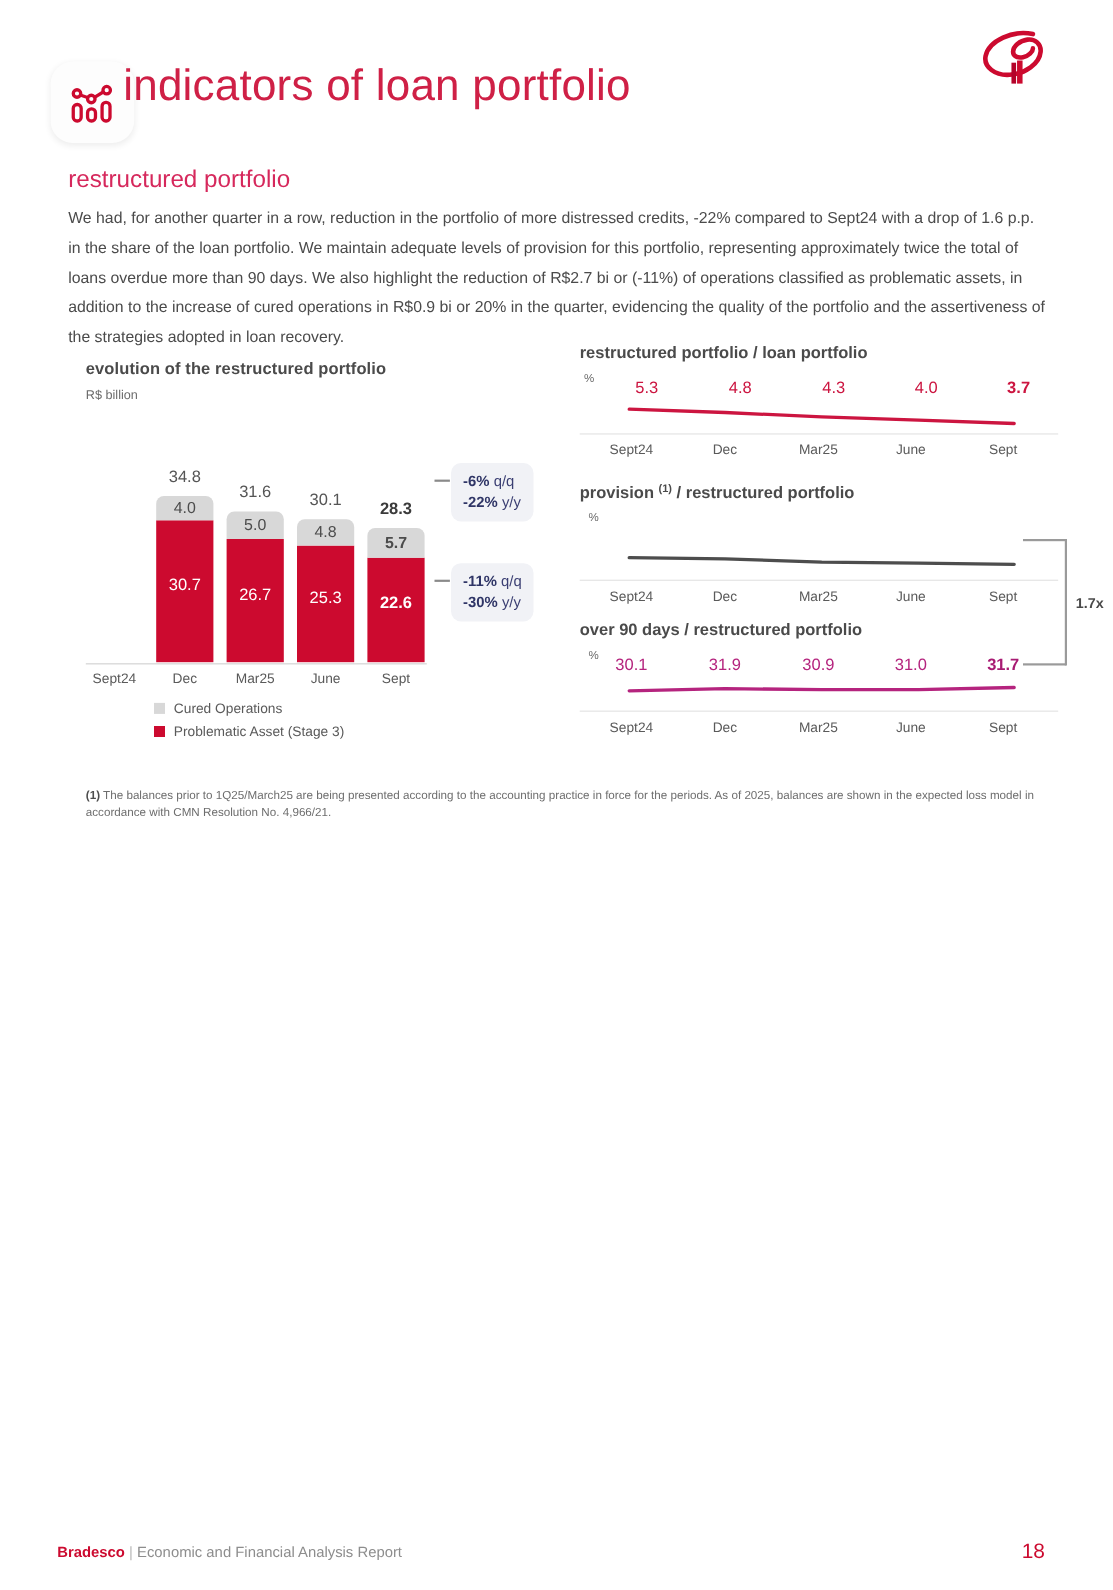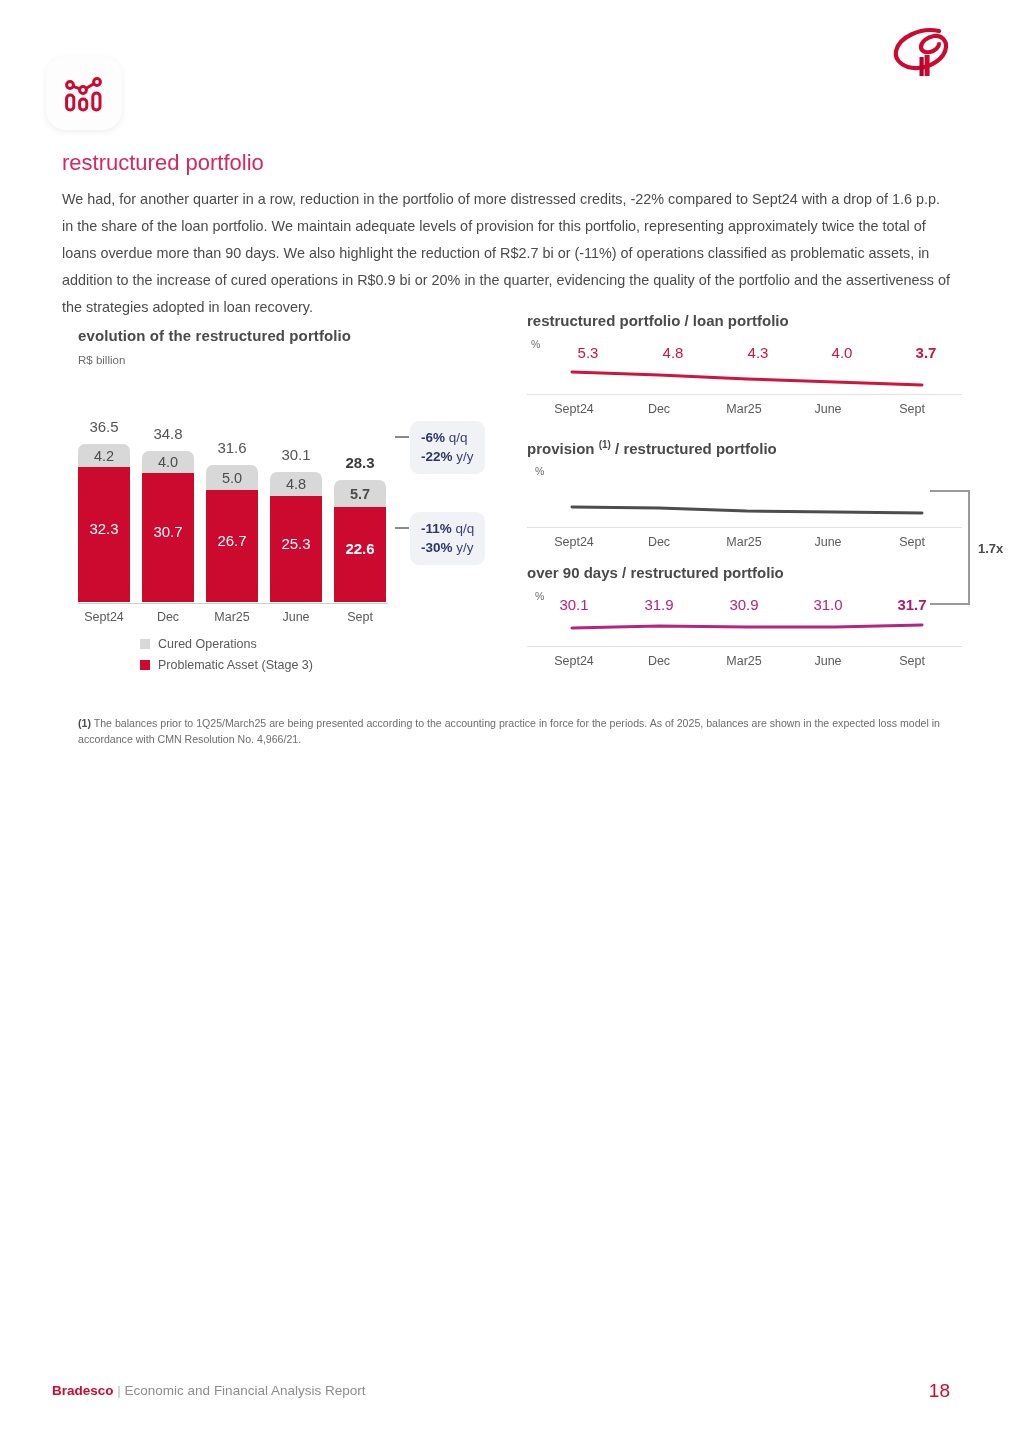--- a/index.html
+++ b/index.html
@@ -101,21 +101,21 @@
   .bracket .blab  { position:absolute; left:48px; top:50%; transform:translateY(-50%);
                     font-size:13px; font-weight:bold; color:#4a4a4a; }
 
   
   .footnote {
     position:absolute; left:50px; top:716px; width:905px;
     font-size:10.6px; line-height:15.5px; color:#6d6d6d;margin-left:28px;
   }
   .footnote b { color:#4d4d4d; }
 
-  .footer { position:absolute; left:0; bottom:40px; width:1012px; height:22px; }
+  .footer { position:absolute; left:0; bottom:20px; width:1012px; height:22px; }
   .ft-left { position:absolute; left:52px; top:0; font-size:13.5px; }
   .ft-left .bd { color:#cc0a2f; font-weight:bold; }
   .ft-left .sep { color:#b9b9b9; }
   .ft-left .rep { color:#8d8d8d; }
   .ft-page { position:absolute; right:62px; top:-3px; font-size:19px; color:#cc0a2f; }
 </style>
 </head>
 <body>
 
 <div class="header">
@@ -126,47 +126,39 @@
         <circle cx="21" cy="19" r="3.4"></circle>
         <circle cx="35" cy="11" r="3.4"></circle>
         <line x1="10.9" y1="15.4" x2="18.2" y2="17.9"></line>
         <line x1="23.9" y1="17.6" x2="32.2" y2="12.4"></line>
         <rect x="4.6" y="24" width="7.2" height="15" rx="3.5"></rect>
         <rect x="17.6" y="28" width="7.2" height="11" rx="3.5"></rect>
         <rect x="30.8" y="22" width="7.2" height="17" rx="3.5"></rect>
       </g>
     </svg>
   </div>
+  <div class="hdr-title">indicators of loan portfolio</div>
   <div class="brand-logo">
     <svg width="66" height="58" viewBox="0 0 66 58">
       <path d="M48 6 C30 2 8 12 5 26 C3 36 14 44 27 43 C41 42 54 33 55 22 C55.6 15 50 10 43 11 C36 12 30 17 30 22 C30 26 34 28 39 27 C44 26 48 22 48 19" fill="none" stroke="#cc0a2f" stroke-width="4.2" stroke-linecap="round"></path>
         <rect x="28.5" y="32" width="4.2" height="19" fill="#b3032a"></rect>
         <rect x="33.6" y="30" width="5.0" height="21" fill="#cc0a2f"></rect>
     </svg>
   </div>
 </div>
 
 <div class="sec-title">restructured portfolio</div>
 <div class="body-text">We had, for another quarter in a row, reduction in the portfolio of more distressed credits, -22% compared to Sept24 with a drop of 1.6 p.p. in the share of the loan portfolio. We maintain adequate levels of provision for this portfolio, representing approximately twice the total of loans overdue more than 90 days. We also highlight the reduction of R$2.7 bi or (-11%) of operations classified as problematic assets, in addition to the increase of cured operations in R$0.9 bi or 20% in the quarter, evidencing the quality of the portfolio and the assertiveness of the strategies adopted in loan recovery.</div>
 
 <div class="lchart">
   <div class="lchart-title">evolution of the restructured portfolio</div>
   <div class="lchart-unit">R$ billion</div>
 
   <div class="bars">
 
-    <div class="barcol col-0" style="left:0px;height:158px;">
-      <div class="bar-total" style="top:-26px;">36.5</div>
-      <div class="seg-gray" style="height:23px;">
-          <span>4.2</span>
-        </div>
-      <div class="seg-red" style="height:135px;">
-          <span class="v">32.3</span>
-        </div>
-    </div>
 
     <div class="barcol col-1" style="left:64px;height:151px;">
       <div class="bar-total" style="top:-26px;">34.8</div>
       <div class="seg-gray" style="height:22px;">
           <span>4.0</span>
         </div>
       <div class="seg-red" style="height:129px;">
           <span class="v">30.7</span>
         </div>
     </div>

